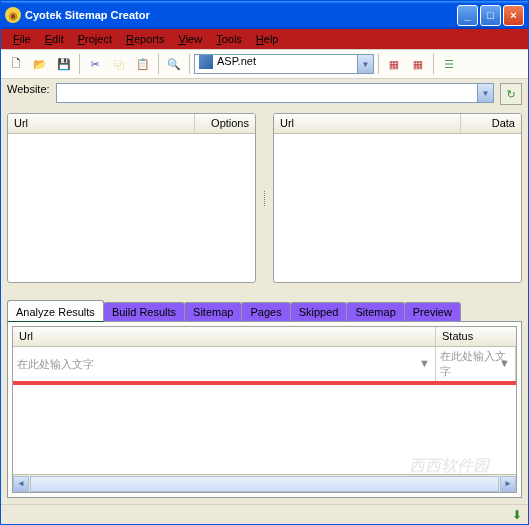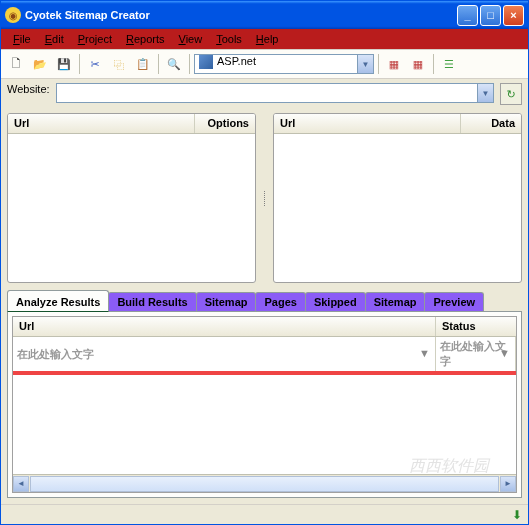--- a/index.html
+++ b/index.html
@@ -18,21 +18,21 @@
 .toolbar { height: 30px; background: #fdfcf7; border-top: 1px solid #d4d0c8; border-bottom: 1px solid #d4d0c8; display: flex; align-items: center; padding: 0 4px; gap: 2px; }
 .tb-btn { width: 22px; height: 22px; display: flex; align-items: center; justify-content: center; font-size: 14px; border: 1px solid transparent; }
 .tb-sep { width: 1px; height: 20px; background: #c0c0b0; margin: 0 2px; }
 .tb-combo { flex: 0 0 180px; height: 20px; border: 1px solid #7f9db9; background: white; display: flex; padding: 0 4px; position: relative; }
 .tb-combo-icon { width: 14px; height: 14px; background: linear-gradient(135deg,#6090d0,#3060a0); margin-right: 4px; flex-shrink: 0; }
 .tb-combo-btn { position: absolute; right: 0; width: 16px; height: 18px; background: linear-gradient(to bottom,#d8e4f8,#a8c0e8); border-left: 1px solid #7f9db9; display: flex; align-items: center; justify-content: center; font-size: 8px; color: #4a6a9a; }
 .addr-bar { height: 28px; background: #ece9d8; display: flex; align-items: flex-start; padding: 4px 6px; gap: 6px; }
 .addr-input { flex: 1; height: 20px; border: 1px solid #7f9db9; background: white; display: flex; align-items: center; padding: 0 4px; position: relative; }
 .addr-btn { position: absolute; right: 0; width: 16px; height: 18px; background: linear-gradient(to bottom,#d8e4f8,#a8c0e8); border-left: 1px solid #7f9db9; display: flex; align-items: center; justify-content: center; font-size: 8px; color: #4a6a9a; }
 .go-btn { width: 22px; height: 22px; border: 1px solid #a0a0a0; background: #f0f0e0; display: flex; align-items: center; justify-content: center; color: #2a8a2a; font-size: 14px; }
-.content { flex: 1; background: #ece9d8; padding: 6px; display: flex; flex-direction: column; gap: 6px; font-weight: bold; }
+.content { flex: 1; background: #ece9d8; padding: 6px; display: flex; flex-direction: column; gap: 16px; }
 .panels { display: flex; gap: 6px; height: 170px; }
 .panel { flex: 1; border: 1px solid #a0a0a0; background: white; display: flex; flex-direction: column; border-radius: 3px; overflow: hidden; }
 .panel-header { height: 20px; background: linear-gradient(to bottom,#fdfdfb,#ece9d8); border-bottom: 1px solid #c0c0b0; display: flex; }
 .col { padding: 3px 6px; border-right: 1px solid #d0d0c0; }
 .col:last-child { border-right: none; text-align: right; flex: 0 0 60px; }
 .col:first-child { flex: 1; }
 .splitter { width: 5px; cursor: col-resize; display: flex; flex-direction: column; align-items: center; justify-content: center; gap: 1px; }
 .splitter span { width: 1px; height: 1px; background: #808080; }
 .tabs-area { flex: 1; display: flex; flex-direction: column; border: 0; }
 .tabs { display: flex; gap: 0; align-items: flex-end; height: 22px; }

